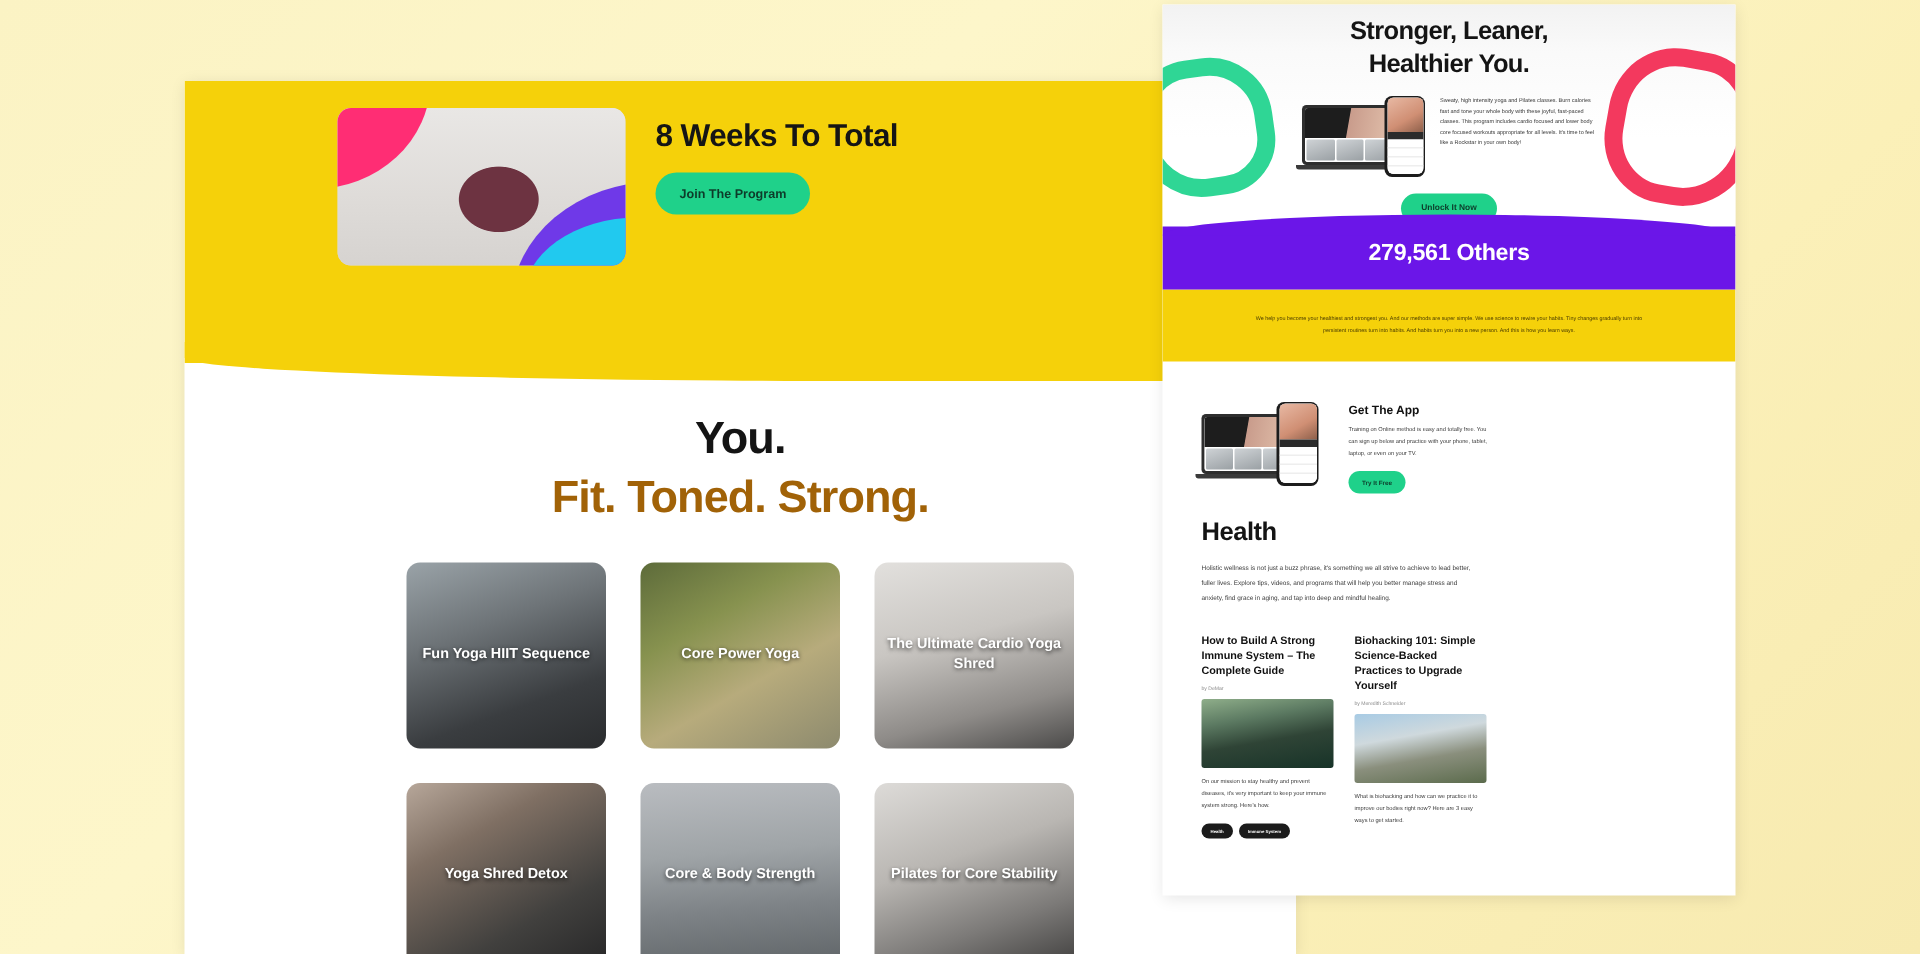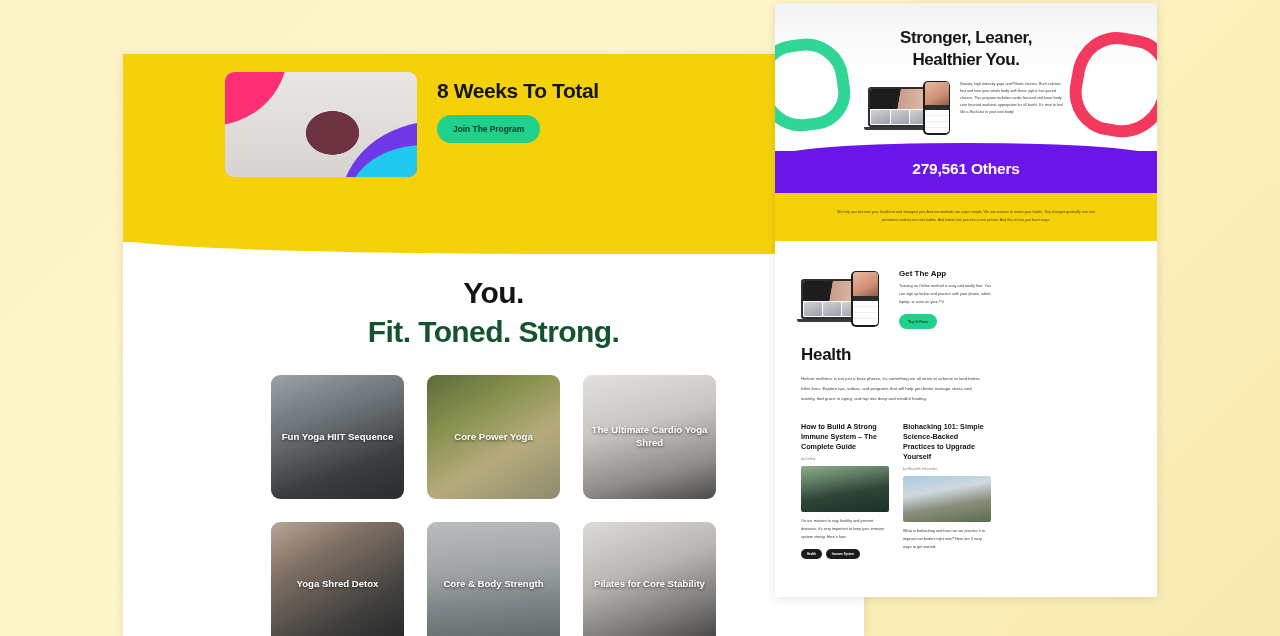--- a/index.html
+++ b/index.html
@@ -85,21 +85,21 @@
   .usa-dot { width: 9px; height: 9px; background:#111; border-radius: 50%; display:inline-block;}
   .p-vogue { font-family:"Liberation Serif",serif; font-size: 13px; letter-spacing: 1px; font-weight:400;}
 
   .main-head {
     text-align: center; padding: 34px 0 0 0;
   }
   .main-head .l1 {
     font-size: 30px; font-weight: 800; color: #141414; letter-spacing: -.6px;
   }
   .main-head .l2 {
-    font-size: 30px; font-weight: 800; color: #14532d; letter-spacing: -.6px;
+    font-size: 30px; font-weight: 800; color: #a16207; letter-spacing: -.6px;
     margin-top: 5px;
   }
 
   .card-grid {
     display: grid; grid-template-columns: repeat(3, 133px);
     gap: 23px; justify-content: center; margin-top: 26px;
   }
   .card {
     position: relative; height: 124px; border-radius: 9px; overflow: hidden;
     cursor: pointer;
@@ -138,21 +138,21 @@
     left: -18px; top: 36px; width: 92px; height: 92px;
     border-color: #2fd695; border-radius: 42% 46% 40% 48%;
     transform: rotate(-8deg);
   }
   .ring-pink {
     right: -14px; top: 30px; width: 100px; height: 104px;
     border-color: #f3395e; border-radius: 44% 40% 48% 42%;
     transform: rotate(10deg);
   }
   .r-title {
-    text-align: center; padding-top: 24px;
+    text-align: center; padding-top: 7px;
     font-size: 17px; font-weight: 800; color: #141414;
     line-height: 1.28; letter-spacing: -.4px;
   }
   .r-mid { display: flex; justify-content: center; gap: 10px; margin-top: 10px; }
   .device-combo { position: relative; width: 82px; height: 54px; }
   .laptop {
     position: absolute; left: 0; top: 6px; width: 64px; height: 40px;
     background: #2e2e2e; border-radius: 3px; padding: 2px;
   }
   .laptop-screen {
@@ -201,21 +201,21 @@
   }
   .yellow-band {
     width: 100%; height: 48px; background: #f5d10a;
     display: flex; align-items: center; justify-content: center;
   }
   .yb-text {
     width: 260px; text-align: center; font-size: 3.6px;
     line-height: 2.1; color: #4a3c00;
   }
 
-  .app-sec { display: flex; gap: 14px; padding: 24px 26px 0 26px; align-items: flex-end;}
+  .app-sec { display: flex; gap: 14px; padding: 24px 26px 0 26px; align-items: center;}
   .app-devices { position: relative; width: 84px; height: 58px; flex: none; }
   .app-text { flex: 1; padding-top: 4px; }
   .app-title { font-size: 8px; font-weight: 800; color: #111; }
   .app-desc { margin-top: 5px; font-size: 3.8px; line-height: 2.1; color: #3a3a3a; width: 96px;}
   .app-btn {
     margin-top: 7px; display: inline-block; background: #1fd18a; color: #0d3b2a;
     font-size: 4.2px; font-weight: 700; padding: 5px 9px; border-radius: 10px;
     border: none; cursor: pointer;
   }
 

